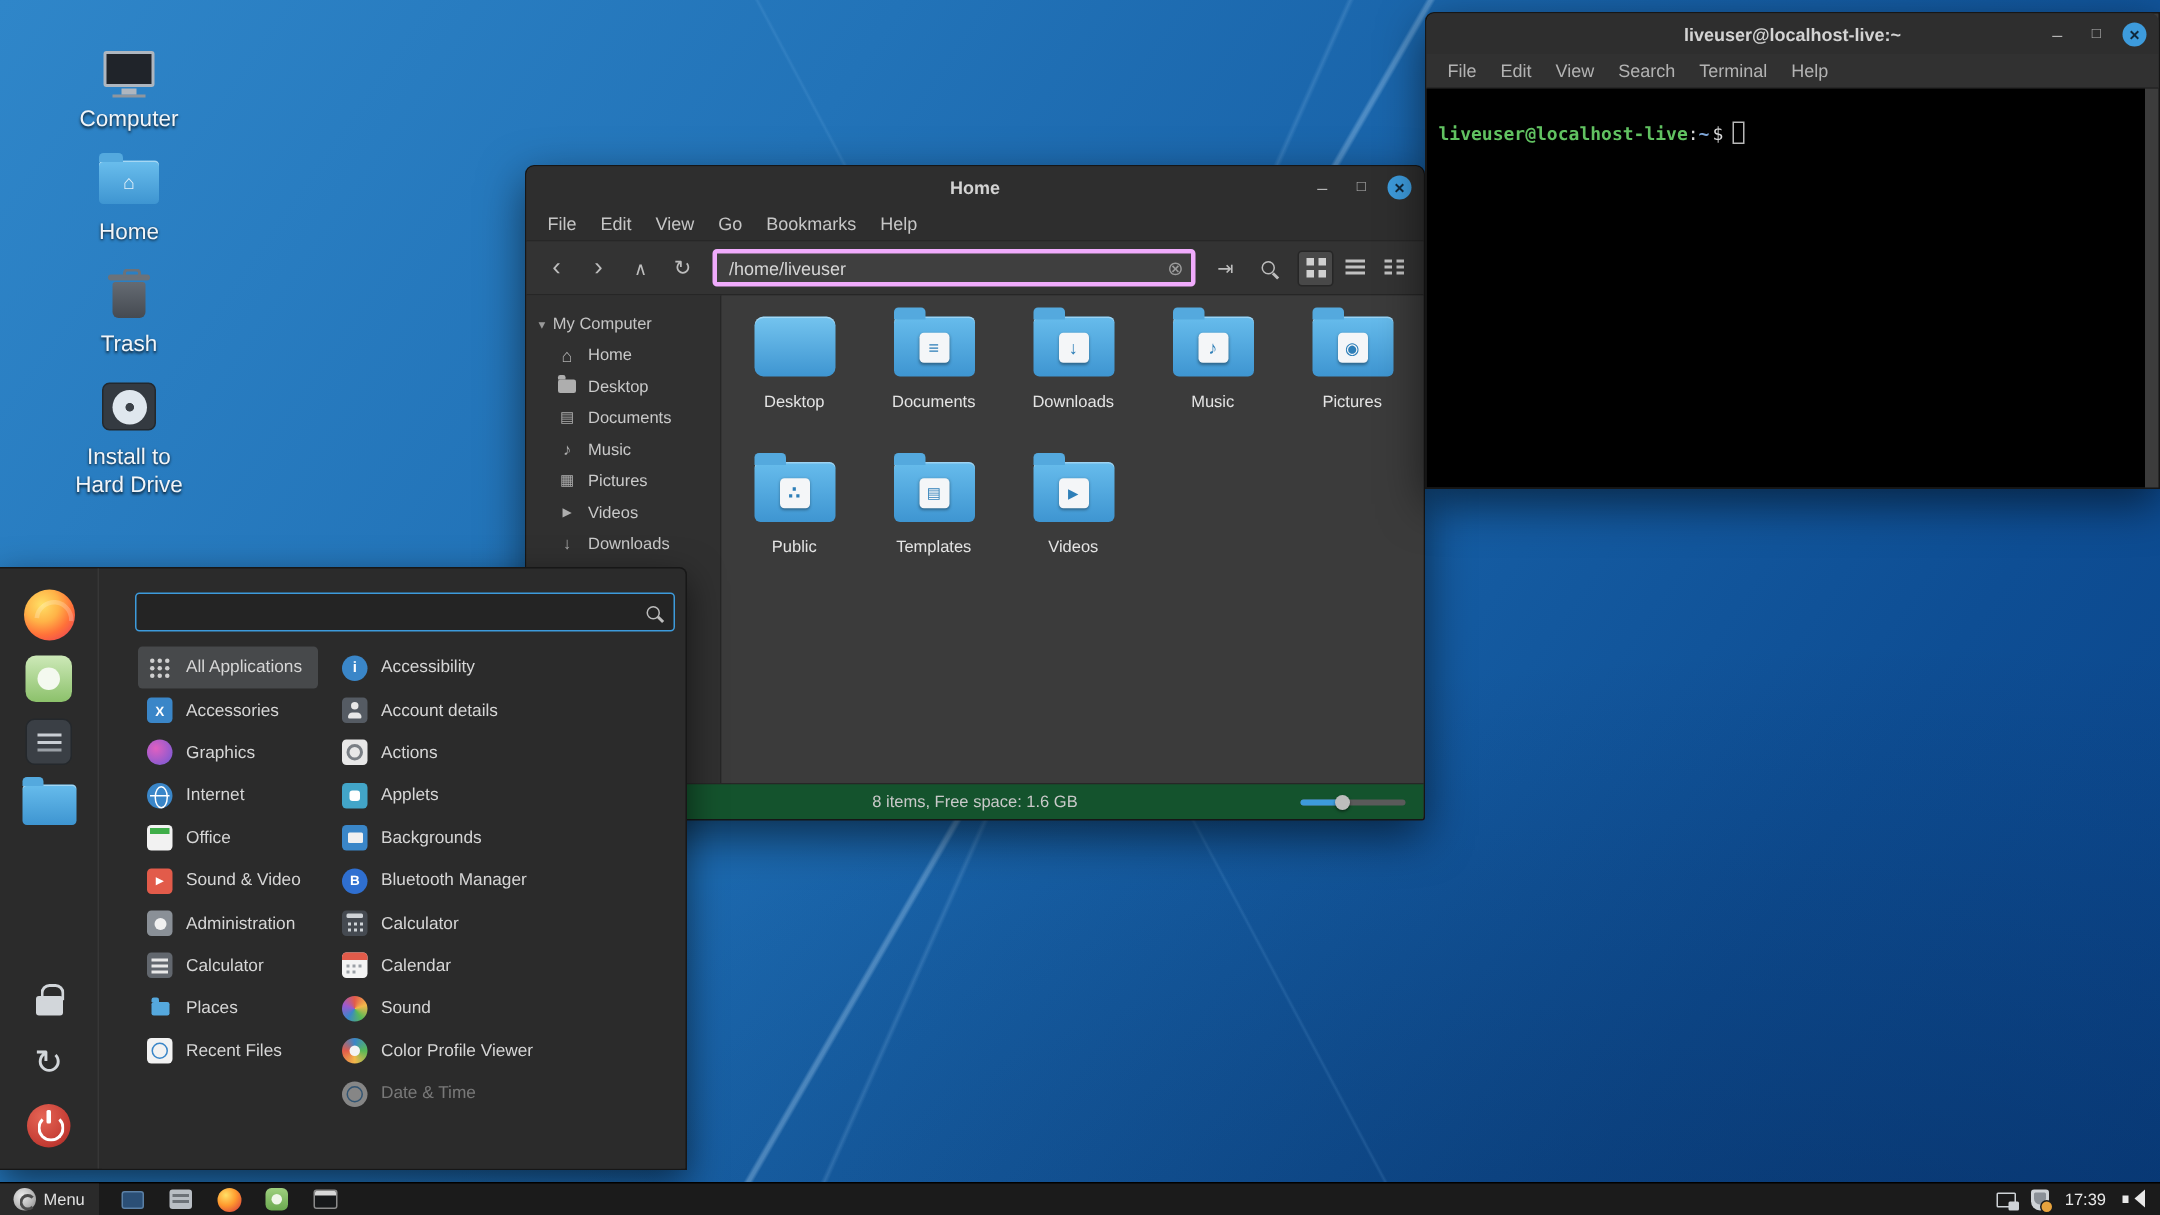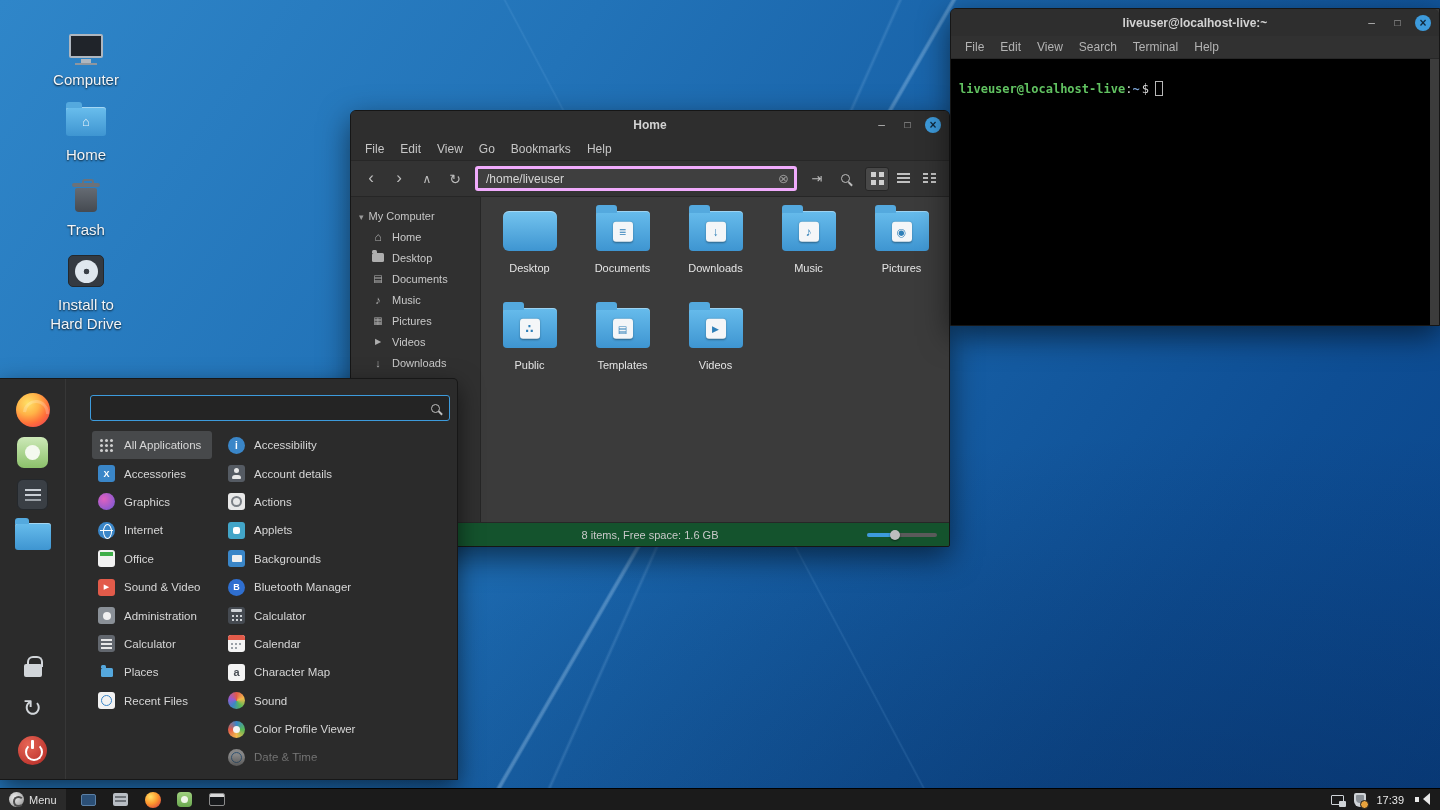--- a/index.html
+++ b/index.html
@@ -542,24 +542,20 @@
       </div>
     <div class="mrow">
         <span class="ai ai-calc"></span>
         <span>Calculator</span>
       </div>
     <div class="mrow">
         <span class="ai ai-cal"></span>
         <span>Calendar</span>
       </div>
     <div class="mrow">
-        <span class="ai ai-charmap"></span>
-        <span>Character Map</span>
-      </div>
-    <div class="mrow">
         <span class="ai ai-color"></span>
         <span>Sound</span>
       </div>
     <div class="mrow">
         <span class="ai ai-colorpv"></span>
         <span>Color Profile Viewer</span>
       </div>
     <div class="mrow dim">
         <span class="ai ai-datetime"></span>
         <span>Date &amp; Time</span>

